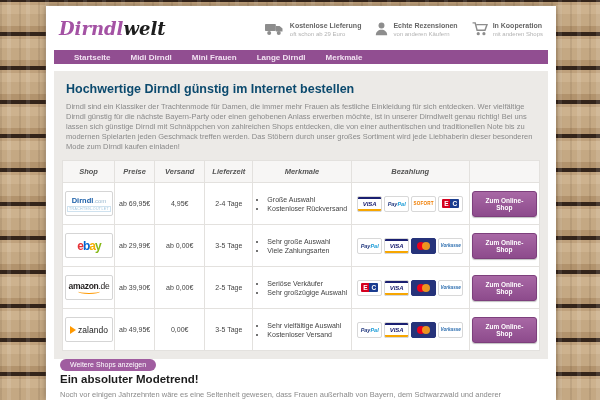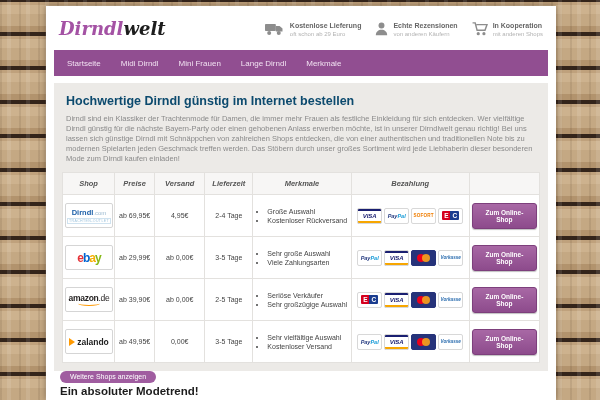--- a/index.html
+++ b/index.html
@@ -24,21 +24,21 @@
   .hdr{display:flex;justify-content:space-between;align-items:center;padding:6px 13px 4px 13px;height:34px;}
   .logo{font-family:"DejaVu Serif",serif;font-style:italic;font-weight:bold;font-size:18px;line-height:20px;cursor:pointer;}
   .logo .lg1{color:#a452a4;}
   .logo .lg2{color:#1d1d1d;}
   .usps{display:flex;gap:14px;align-items:center;}
   .usp{display:flex;gap:5px;align-items:center;}
   .usp svg{display:block;}
   .usp-title{font-size:7px;font-weight:bold;color:#666;line-height:9px;}
   .usp-sub{font-size:6px;color:#b3b3b3;line-height:8px;}
   
-  .nav{margin:0 8px;height:26px;background:#914e91;display:flex;align-items:stretch;padding:0 3px;}
+  .nav{margin:0 8px;height:14px;background:#914e91;display:flex;align-items:stretch;padding:0 10px;font-weight:bold;}
   .nav-item{display:flex;align-items:center;padding:0 10px;font-size:8px;color:#f2e2f2;text-decoration:none;cursor:pointer;}
   
   .gray{margin:7px 8px 0;background:#eceae7;padding:9px 8px 8px;}
   h1.page-h1{margin:2px 4px 6px;font-size:12.5px;color:#0c4a6e;}
   .intro-p{margin:0 4px 8px;font-size:7.5px;line-height:10px;color:#8a8a8a;}
   
   table.cmp{border-collapse:collapse;width:100%;background:#fff;table-layout:fixed;}
   .cmp th,.cmp td{border:1px solid #e3e1de;font-size:7px;color:#444;}
   .cmp th{background:#f7f6f5;font-size:7.5px;font-weight:bold;color:#555;height:19px;font-style:italic;}
   .cmp td{height:37px;text-align:center;vertical-align:middle;padding:2px 2px;}
@@ -52,21 +52,21 @@
     width:46px;height:23px;background:#fff;border:1px solid #d5d5d5;border-radius:2px;overflow:hidden;}
   .ld-a{color:#1b5fa8;font-weight:bold;font-size:7.5px;}
   .ld-b{color:#9bb9d0;font-size:6px;}
   .ld-sub{color:#9fc4dd;font-size:3.5px;letter-spacing:.4px;border:1px solid #cfe2ef;padding:0 1px;margin-top:1px;}
   .ebay-l{font-weight:bold;font-size:12px;letter-spacing:-1px;}
   .am-main{font-weight:bold;font-size:8.5px;color:#221f1f;letter-spacing:-.3px;line-height:8px;}
   .am-de{font-size:8.5px;color:#221f1f;font-weight:normal;}
   .am-smile{width:22px;height:4px;border-bottom:1.5px solid #f90;border-radius:0 0 55% 55%;margin-top:-1px;}
   .za-row{display:flex;align-items:center;gap:2px;}
   .za-arrow{width:0;height:0;border-left:6px solid #ff9900;border-top:4px solid transparent;border-bottom:4px solid transparent;}
-  .za-name{font-weight:bold;font-size:8.5px;color:#232323;}
+  .za-name{font-weight:normal;font-size:8.5px;color:#232323;}
   
   .paywrap{display:flex;justify-content:center;gap:2px;}
   .pay{display:inline-flex;align-items:center;justify-content:center;width:25px;height:16px;
     background:#fff;border:1px solid #d8d8d8;border-radius:2px;box-sizing:border-box;overflow:hidden;}
   .pay-visa{background:linear-gradient(180deg,#1a1f71 0 2.5px,#fff 2.5px 12px,#f7a600 12px 16px);}
   .visa-txt{color:#1a1f71;font-style:italic;font-weight:bold;font-size:6px;}
   .pp1{color:#253b80;font-style:italic;font-weight:bold;font-size:5.5px;}
   .pp2{color:#179bd7;font-style:italic;font-weight:bold;font-size:5.5px;}
   .sofort-txt{color:#ef7d00;font-weight:bold;font-size:4.6px;letter-spacing:.2px;}
   .ec-e{background:#d5001f;color:#fff;font-weight:bold;font-size:6.5px;padding:1px 2px;border-radius:1px 0 0 1px;}

